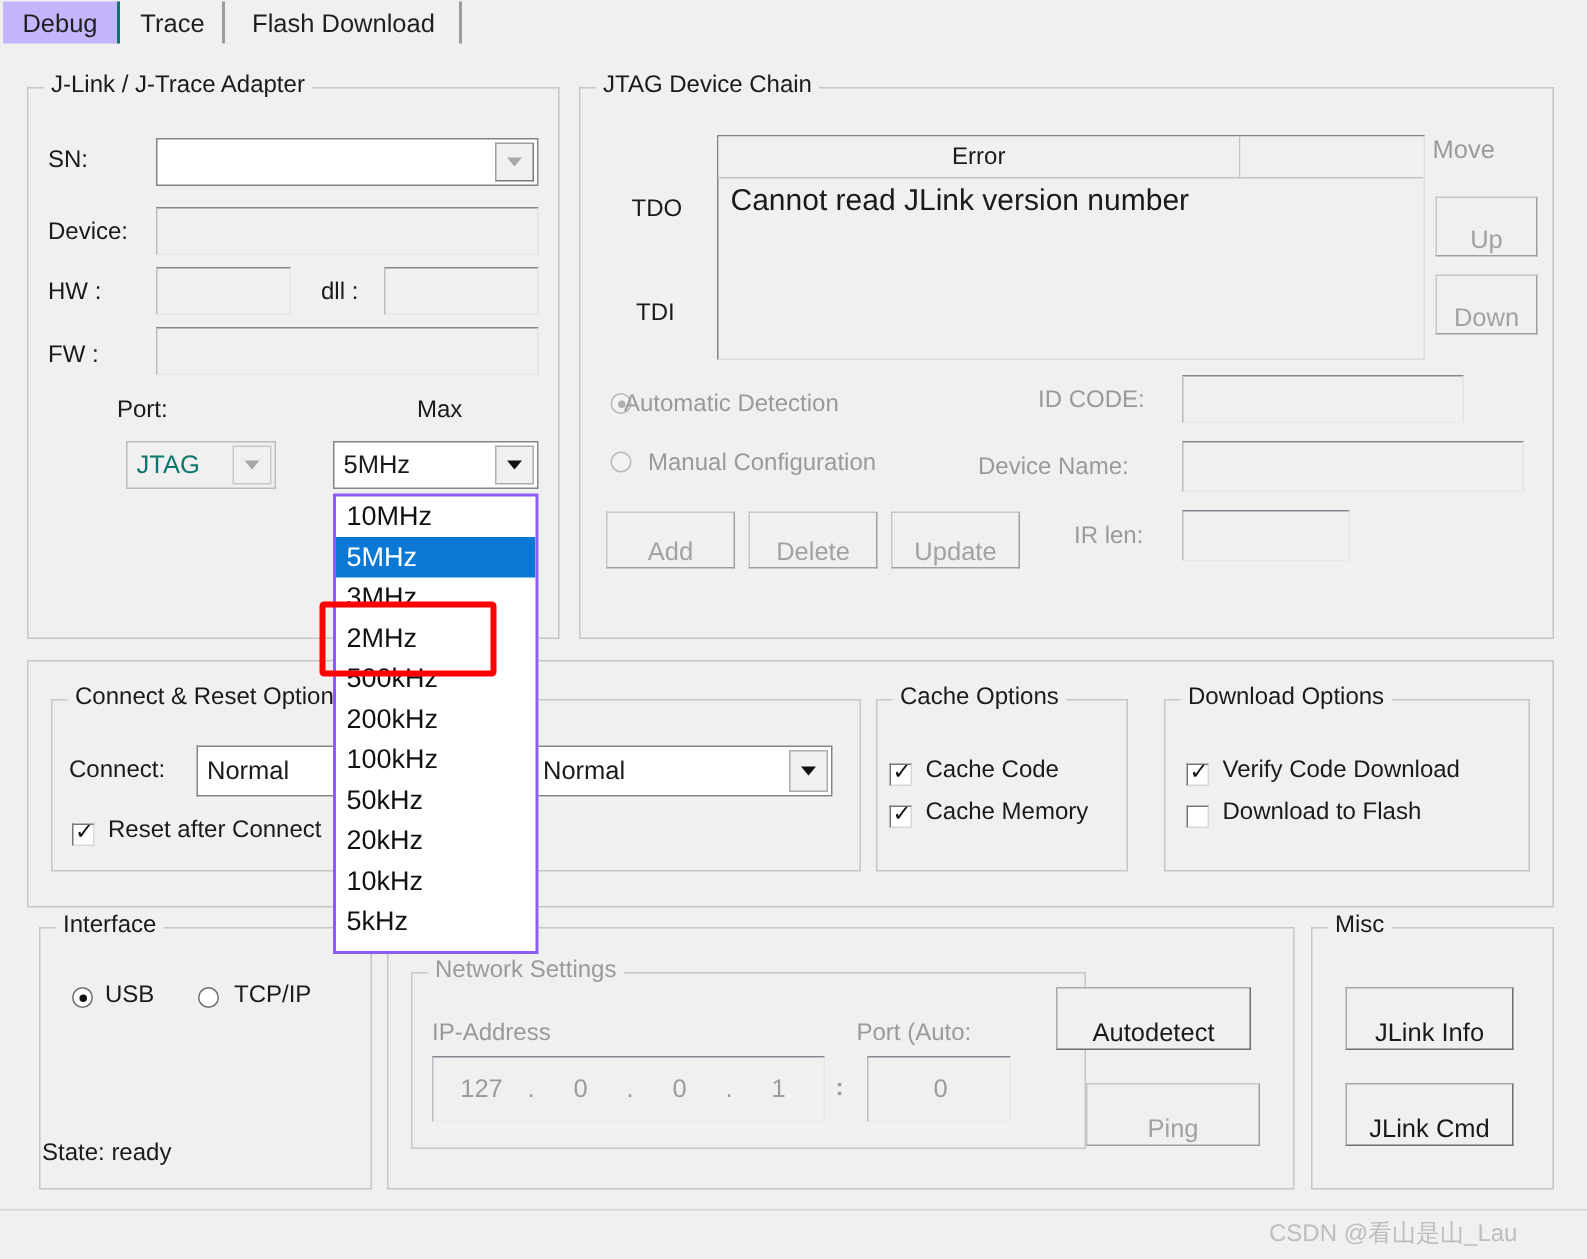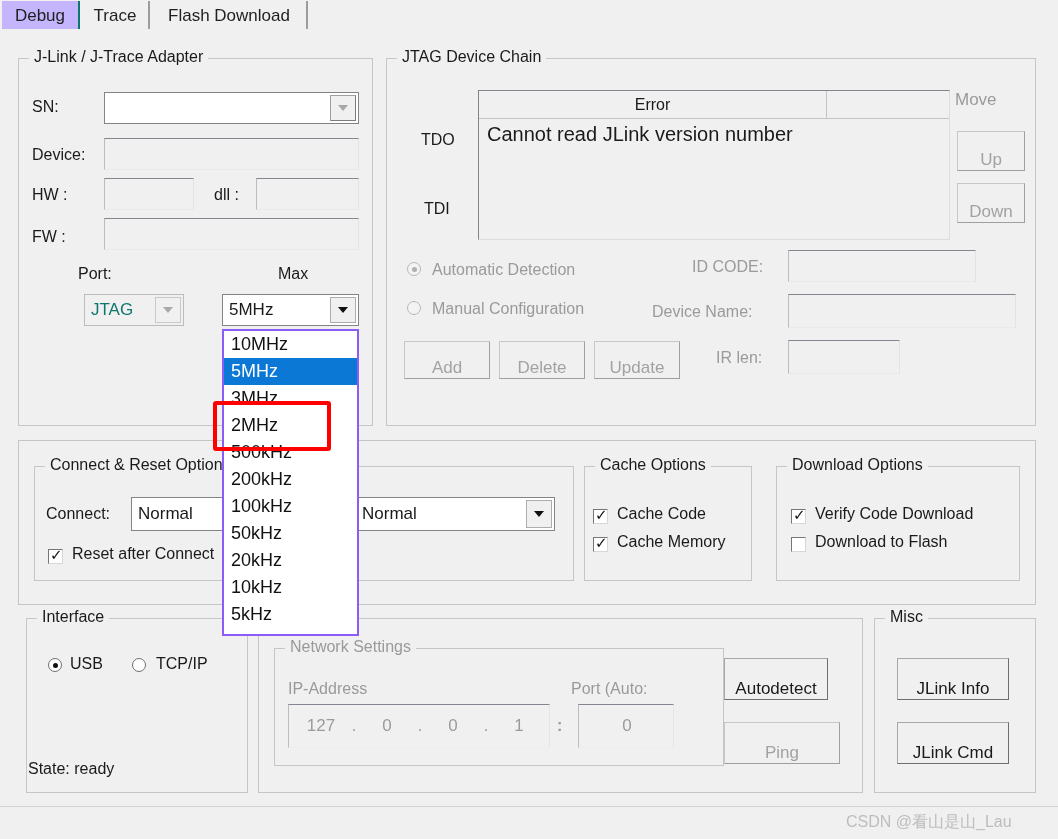--- a/index.html
+++ b/index.html
@@ -229,21 +229,21 @@
   <div class="btn dim" style="left:957px;top:131px;width:68px;height:40px;">
     <span>Up</span>
   </div>
   <div class="btn dim" style="left:957px;top:183px;width:68px;height:40px;">
     <span>Down</span>
   </div>
 
   <div class="rb dim" style="left:407px;top:262px;">
     <span class="dot"></span>
   </div>
-  <div class="lbl dim" style="left:432px;top:261px;">Automatic Detection</div>
+  <div class="lbl dim" style="left:416px;top:261px;">Automatic Detection</div>
 
   <div class="rb dim" style="left:407px;top:301px;"></div>
   <div class="lbl dim" style="left:432px;top:300px;">Manual Configuration</div>
 
   <div class="btn dim" style="left:404px;top:341px;width:86px;height:38px;">
     <span>Add</span>
   </div>
   <div class="btn dim" style="left:499px;top:341px;width:86px;height:38px;">
     <span>Delete</span>
   </div>
@@ -335,21 +335,21 @@
     <span class="ipseg" style="left:190px;width:14px;">.</span>
     <span class="ipseg" style="left:204px;width:52px;">1</span>
   </div>
 
   <div class="lbl dim" style="left:571px;top:680px;">Port (Auto:</div>
   <div class="lbl dim" style="left:557px;top:717px;font-weight:bold;">:</div>
   <div class="ipbox" style="left:578px;top:704px;width:96px;height:44px;">
     <span class="ipseg" style="left:0;width:96px;">0</span>
   </div>
 
-  <div class="btn" style="left:724px;top:658px;width:104px;height:42px;">
+  <div class="btn" style="left:704px;top:658px;width:130px;height:42px;">
     <span>Autodetect</span>
   </div>
   <div class="btn dim" style="left:724px;top:722px;width:116px;height:42px;">
     <span>Ping</span>
   </div>
 
   <div class="group" style="left:874px;top:618px;width:162px;height:175px;">
     <div class="legend">Misc</div>
   </div>
   <div class="btn" style="left:897px;top:658px;width:112px;height:42px;">

